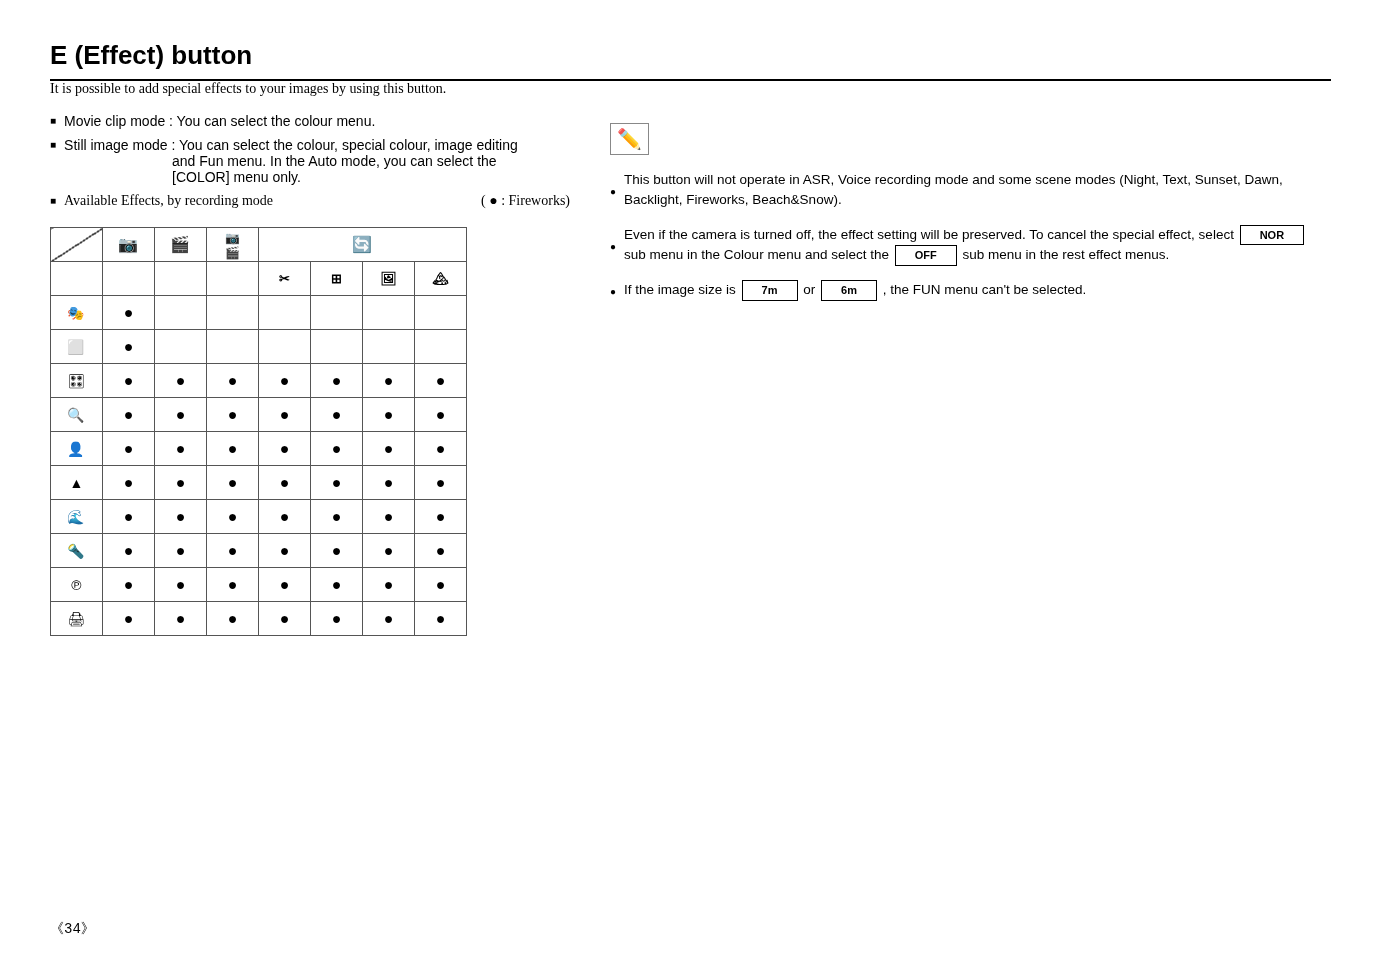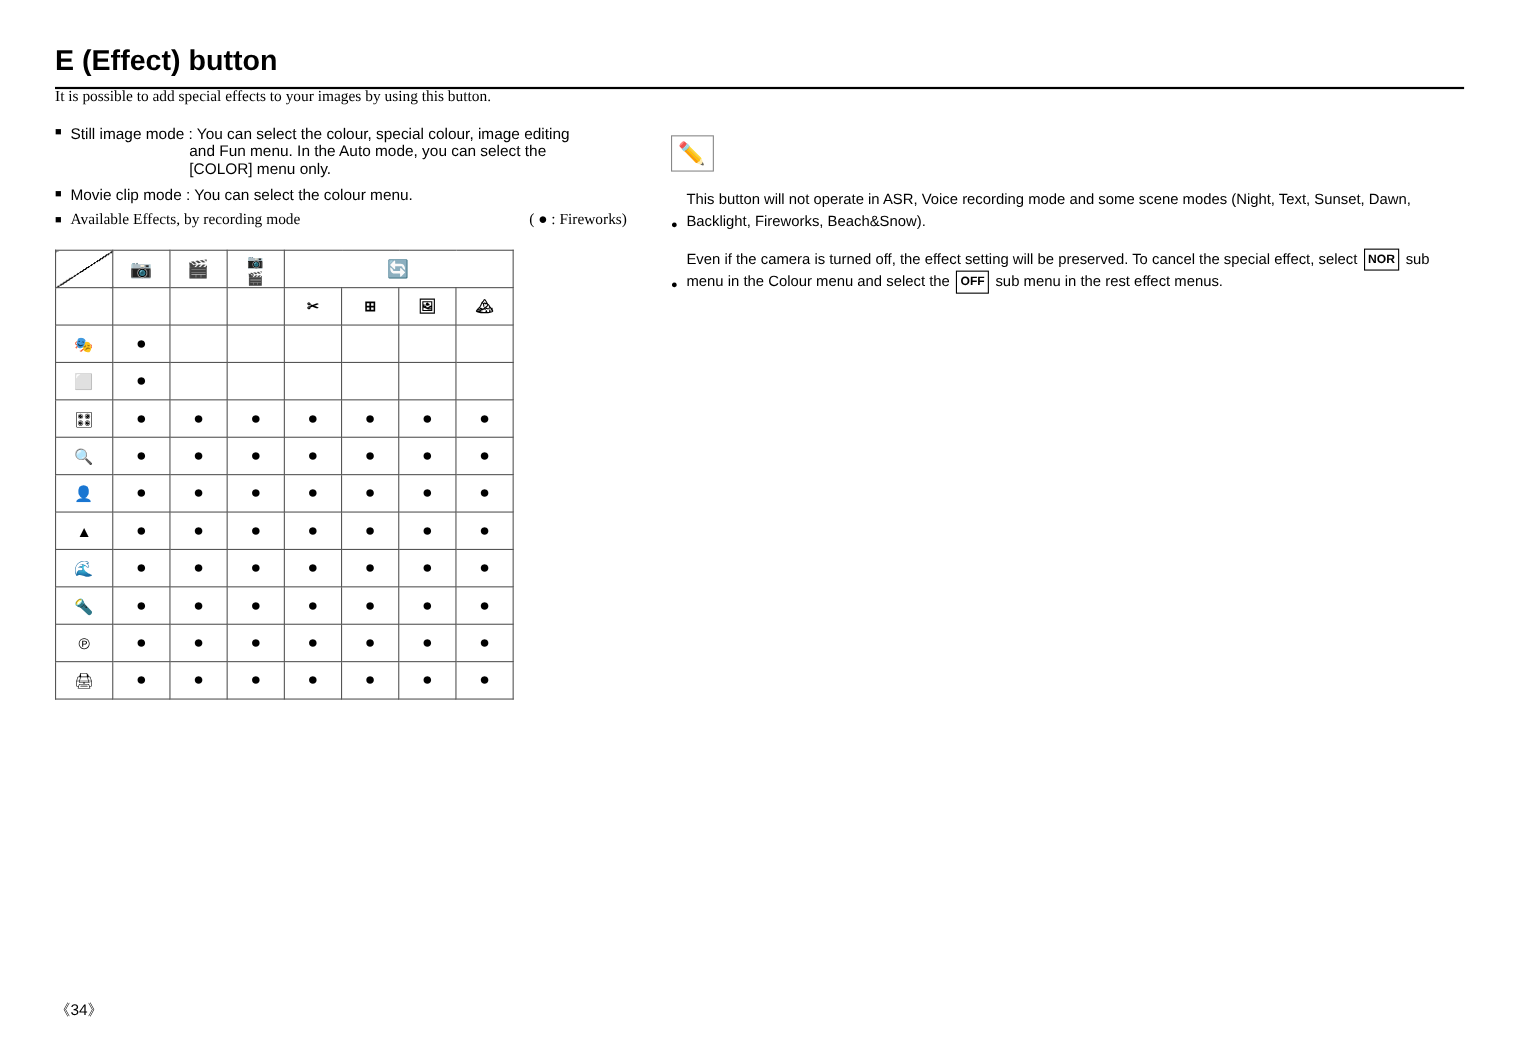--- a/index.html
+++ b/index.html
@@ -82,57 +82,58 @@
       width: 52px;
       height: 34px;
     }
 
     
     .right-bullets {
       list-style: none;
     }
     .right-bullets li {
       display: flex;
-      align-items: flex-end;
+      align-items: center;
       margin-bottom: 14px;
       font-size: 13.5px;
       line-height: 1.5;
     }
     .right-bullets li::before {
       content: "●";
       font-size: 10px;
       margin-right: 8px;
       margin-top: 3px;
       flex-shrink: 0;
     }
 
     .icon-box {
       display: inline-block;
       border: 1.5px solid #000;
       font-size: 11px;
       font-weight: bold;
-      padding: 1px 3px;
+      padding: 1px 19px;
       vertical-align: middle;
       margin: 0 2px;
     }
 
     .available-row {
       display: flex;
       align-items: center;
       justify-content: space-between;
       margin-bottom: 8px;
       font-family: Liberation Serif, serif;
     }
 
     
     .page-number {
       position: fixed;
-      bottom: 26px;
+      bottom: 16px;
       left: 50px;
       font-size: 14px;
+      font-family: Liberation Mono, monospace;
     }
 
     .note-icon {
       border: 1.5px solid #888;
       padding: 3px 6px;
       font-size: 20px;
       display: inline-block;
       margin-right: 15px;
       margin-bottom: 5px;
       float: right;
@@ -142,24 +143,24 @@
 <body>
 
 <h1>E (Effect) button</h1>
 
 <p class="intro">It is possible to add special effects to your images by using this button.</p>
 
 <div class="main-layout">
   <div class="left-col">
     <ul class="bullet-list">
       <li>
+        <span>Movie clip mode : You can select the colour menu.</span>
+      </li>
+      <li>
         <span>Still image mode : You can select the colour, special colour, image editing<br><span style="padding-left:108px">and Fun menu. In the Auto mode, you can  select the</span><br><span style="padding-left:108px">[COLOR] menu only.</span></span>
-      </li>
-      <li>
-        <span>Movie clip mode : You can select the colour menu.</span>
       </li>
       <li>
         <span style="flex:1">
           <div class="available-row">
             <span>Available Effects, by recording mode</span>
             <span>( ● : Fireworks)</span>
           </div>
         </span>
       </li>
     </ul>
@@ -296,17 +297,20 @@
     <div style="display:flex; align-items:flex-start; margin-bottom: 10px;">
       <span class="note-icon">✏️</span>
     </div>
     <ul class="right-bullets">
       <li>
         <span>This button will not operate in ASR, Voice recording mode and some scene modes (Night, Text, Sunset, Dawn, Backlight, Fireworks, Beach&amp;Snow).</span>
       </li>
       <li>
         <span>Even if the camera is turned off, the effect setting will be preserved. To cancel the special effect, select <span class="icon-box">NOR</span> sub menu in the Colour menu and select the <span class="icon-box">OFF</span> sub menu in the rest effect menus.</span>
       </li>
+      <li>
+        <span>If the image size is <span class="icon-box">7m</span> or <span class="icon-box">6m</span> , the FUN menu can't be selected.</span>
+      </li>
     </ul>
   </div>
 </div>
 
 <div class="page-number">《34》</div>
 
 </body></html>

